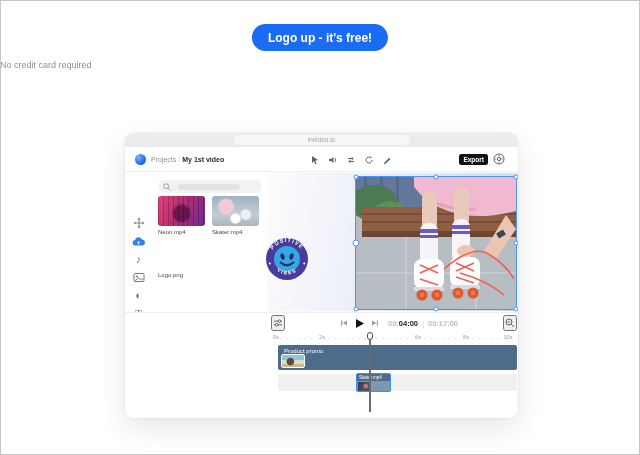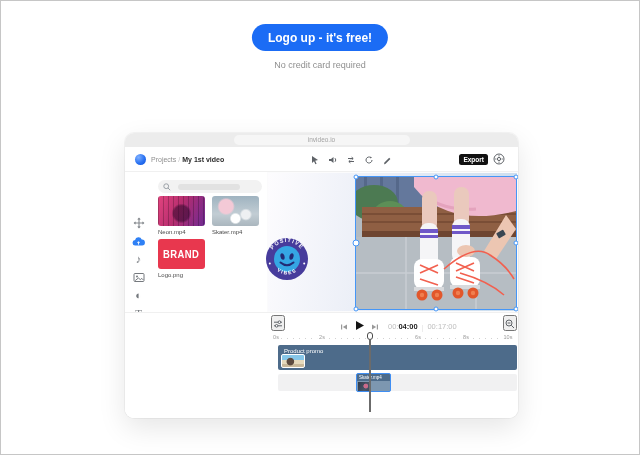--- a/index.html
+++ b/index.html
@@ -3,21 +3,21 @@
 <meta charset="utf-8">
 <style>
   * { margin:0; padding:0; box-sizing:border-box; }
   html,body { width:640px; height:455px; background:#fff; font-family:"Liberation Sans", sans-serif; overflow:hidden; }
   .frame { position:absolute; inset:0; border:1px solid #c6c6c6; pointer-events:none; z-index:99; }
 
   
   .hero-btn { position:absolute; left:50%; top:24px; transform:translateX(-50%);
     background:#1b6cf5; color:#fff; border:none; border-radius:14px; height:27px; padding:0 16px;
     font-size:12px; font-weight:bold; font-family:"Liberation Sans", sans-serif; cursor:pointer; }
-  .hero-sub { position:absolute; left:0; right:0; top:60px; text-align:center; font-size:9px; color:#8f8f8f; }
+  .hero-sub { position:absolute; left:0; right:0; top:60px; font-size:9px; color:#8f8f8f; }
 
   
   .window { position:absolute; left:125px; top:133px; width:393px; height:285px; background:#fff;
     border-radius:9px; box-shadow:0 10px 28px rgba(0,0,0,.10), 0 0 0 1px rgba(0,0,0,.04); overflow:hidden; }
   .browser-bar { position:absolute; left:0; top:0; right:0; height:14px; background:#ececec; }
   .url-pill { position:absolute; left:50%; top:2px; transform:translateX(-50%); width:176px; height:10px;
     background:#f6f6f6; border-radius:5px; font-size:6.5px; color:#a3a3a3; text-align:center; line-height:10px; }
 
   
   .appbar { position:absolute; left:0; right:0; top:14px; height:25px; background:#fff; border-bottom:1px solid #f0f0f0; }
@@ -59,21 +59,21 @@
   
   .canvas { position:absolute; left:142px; top:39px; right:0; height:140px; background:#fbfbfc; }
   .slide { position:absolute; left:1px; top:1px; right:1px; bottom:1px;
     background:linear-gradient(100deg,#fdfcfe 0%,#e9edf6 45%,#c8dcee 100%); }
   .sticker { position:absolute; left:-3px; top:64px; width:44px; height:44px; cursor:pointer; }
   .sel-img { position:absolute; right:1px; top:4px; width:160px; height:132px; outline:1.5px solid #4596f7; cursor:pointer; }
   .handle { position:absolute; width:5px; height:5px; border-radius:50%; background:#fff; border:1px solid #4596f7; transform:translate(-50%,-50%); }
 
   
   .bottom { position:absolute; left:0; right:0; top:179px; bottom:0; background:#fff; border-top:1px solid #f0f0f0; }
-  .pb { position:absolute; top:2px; height:16px; display:flex; align-items:flex-end; }
+  .pb { position:absolute; top:2px; height:16px; display:flex; align-items:center;font-weight:bold; }
   .pb button { background:none; border:none; padding:0; cursor:pointer; display:flex; align-items:center; }
   .time { font-size:7.5px; color:#bdbdbd; }
   .time b { color:#1d1d1d; }
   .time-sep { color:#e0e0e0; font-size:7px; padding:0 4px; }
   .ruler-ticks { position:absolute; left:150px; width:240px; top:25px; height:1px;
     background:repeating-linear-gradient(to right,#d2d2d2 0 1px, transparent 1px 6px); }
   .ruler-label { position:absolute; top:20.5px; transform:translateX(-50%); font-size:5.5px; color:#9b9b9b; background:#fff; padding:0 2px; line-height:7px; }
   .track1 { position:absolute; left:153px; top:32px; width:239px; height:25px; background:#4d6b8a; border-radius:2px; cursor:pointer; }
   .track1-label { position:absolute; left:6px; top:3px; font-size:6px; color:#fff; }
   .track1-thumb { position:absolute; left:3px; top:9px; width:24px; height:14px; border:1px solid #fff; border-radius:2px;
@@ -185,23 +185,20 @@
       <svg class="mag" width="8" height="8" viewBox="0 0 8 8">
           <circle cx="3.2" cy="3.2" r="2.4" stroke="#9aa0a6" stroke-width="1" fill="none"></circle>
           <path d="M5 5 L7.2 7.2" stroke="#9aa0a6" stroke-width="1"></path>
         </svg>
       <div class="search-skel"></div>
     </div>
     <div class="thumb t-neon"></div>
     <div class="thumb t-skater"></div>
     <div class="file-label" style="left:6px; top:57px">Neon.mp4</div>
     <div class="file-label" style="left:60px; top:57px">Skater.mp4</div>
-    <div class="thumb t-logo">
-      <span class="brand-txt">BRAND</span>
-    </div>
     <div class="file-label" style="left:6px; top:100px">Logo.png</div>
   </div>
 
   <div class="canvas">
     <div class="slide">
       <svg class="sticker" viewBox="0 0 44 44">
         <circle cx="22" cy="22" r="21" fill="#473c9c"></circle>
         <circle cx="22" cy="22" r="13" fill="#35a7e4"></circle>
         <ellipse cx="17.5" cy="19.5" rx="2" ry="3.4" fill="#232a73" transform="rotate(-14 17.5 19.5)"></ellipse>
         <ellipse cx="26.5" cy="19.5" rx="2" ry="3.4" fill="#232a73" transform="rotate(14 26.5 19.5)"></ellipse>

